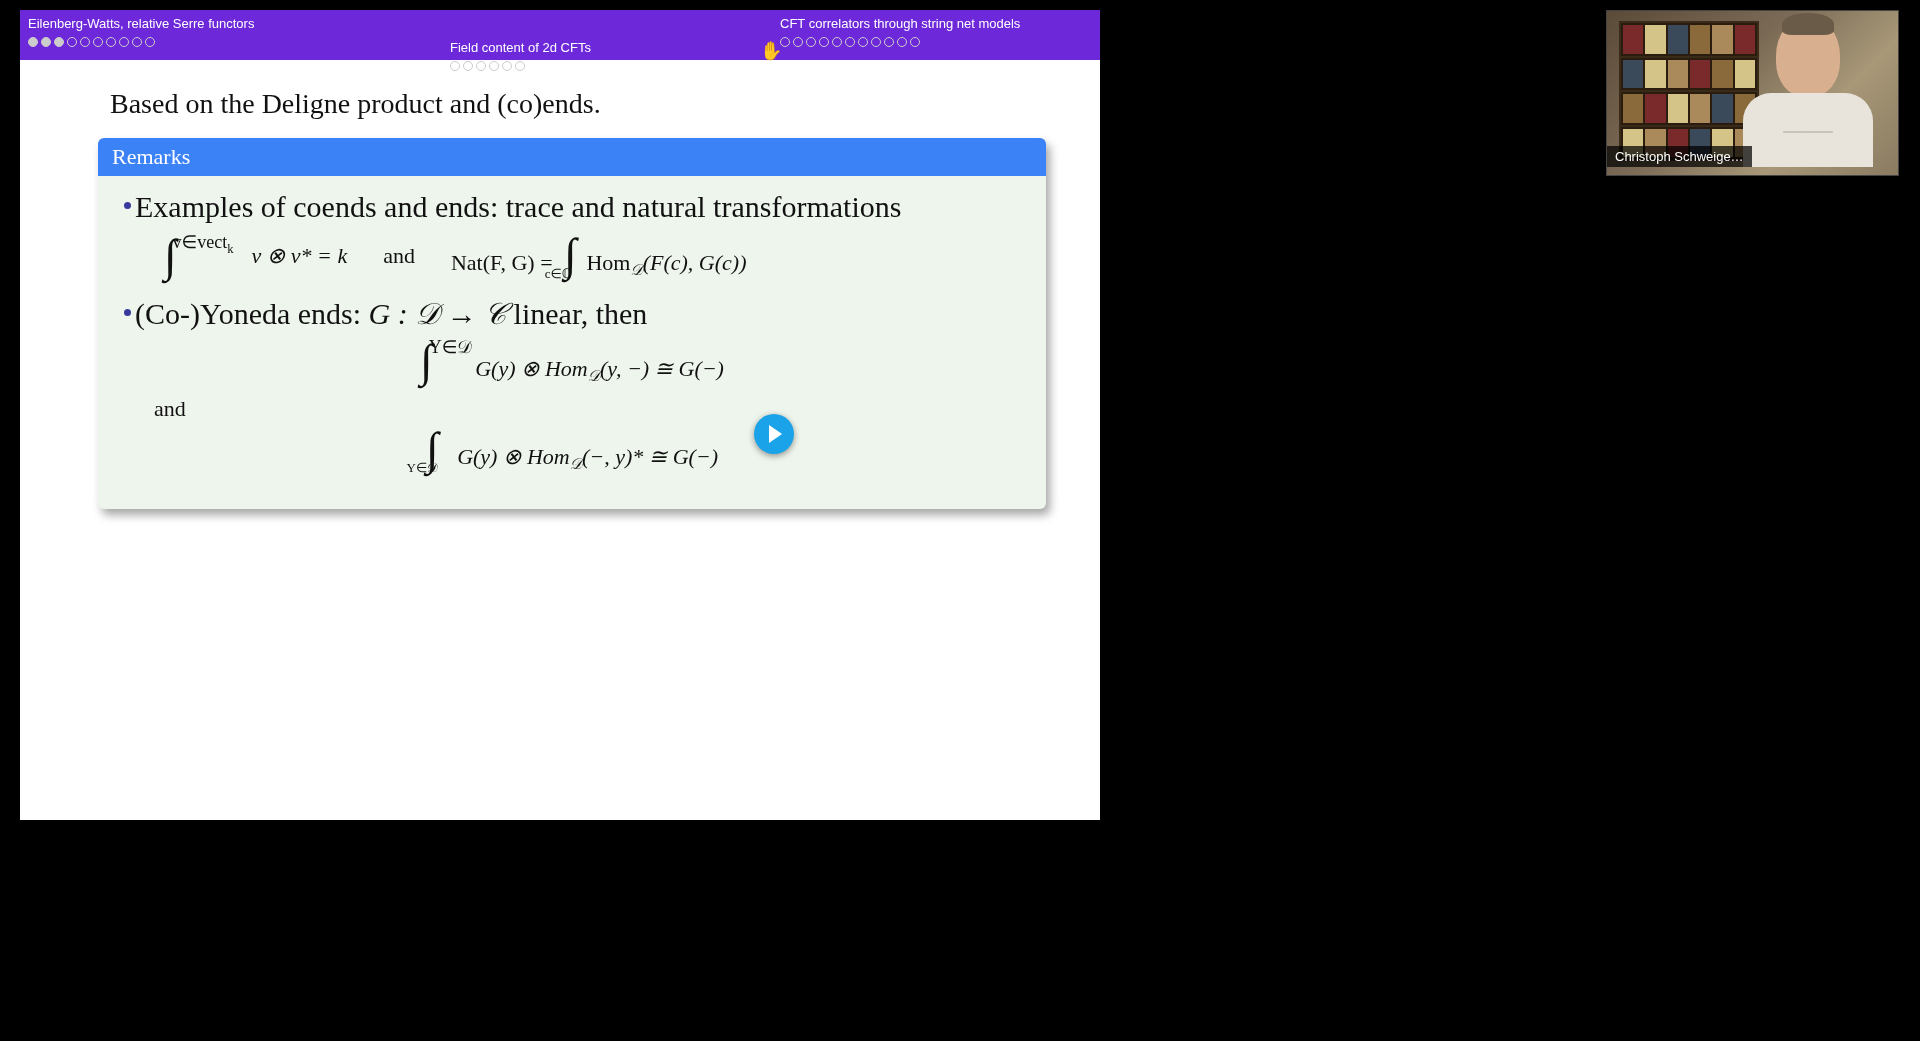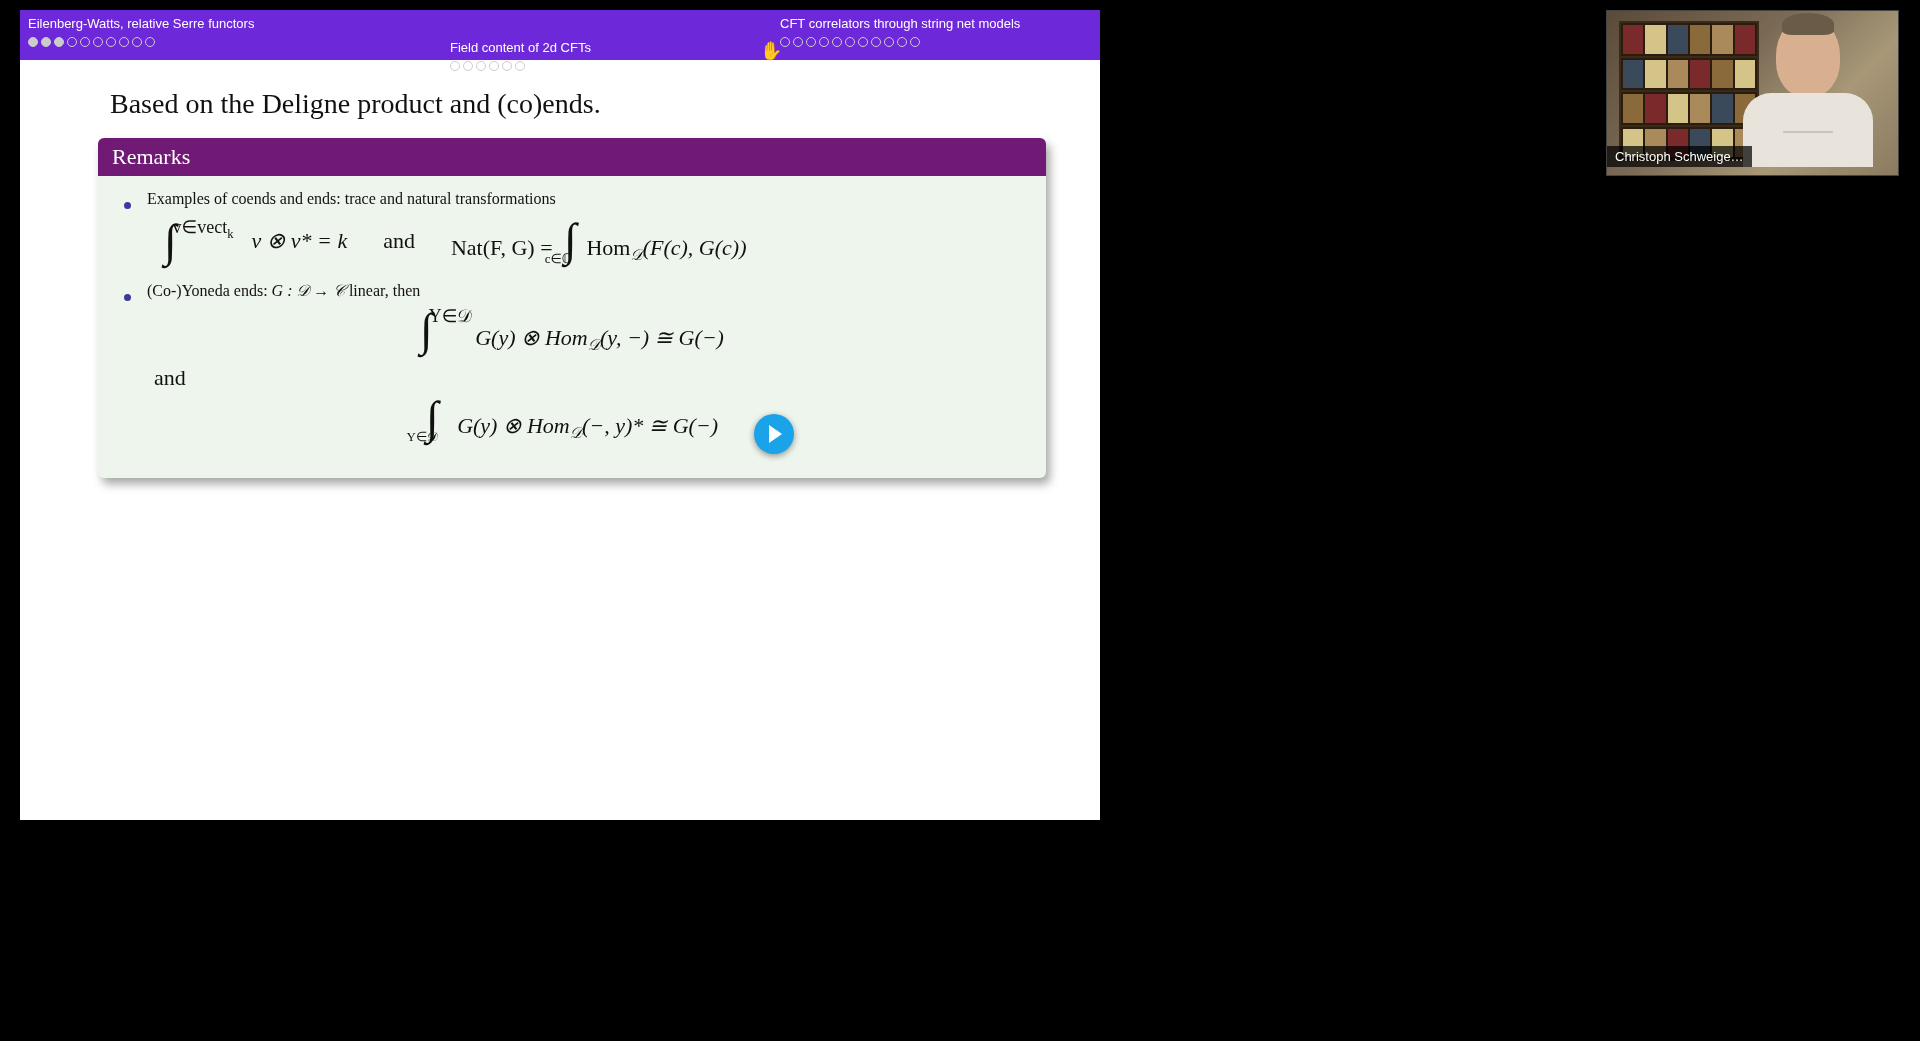--- a/index.html
+++ b/index.html
@@ -68,34 +68,34 @@
     .intro { margin: 4px 0 18px 32px; font-size: 28px;}
     .remarks-box {
       position: relative;
       margin-left: 20px;
       width: 948px;
       border-radius: 6px;
       background: #eef5ec;
       box-shadow: 4px 6px 10px rgba(0,0,0,0.35);
     }
     .remarks-head {
-      background: #701a75;
+      background: #3b82f6;
       color: #fff;
       font-size: 22px;
       padding: 6px 14px;
       border-radius: 6px 6px 0 0;
     }
     .remarks-body {
       padding: 14px 26px 26px 26px;
     }
     .bullet {
       display: flex;
-      gap: 16px;
+      gap: 4px;
       margin-bottom: 6px;
-      font-size: 16px;
+      font-size: 30px;
     }
     .bull-dot {
       width: 7px; height: 7px; border-radius: 50%;
       background: #3a3a9e;
       margin-top: 12px;
       flex-shrink: 0;
     }
     .math-row {
       display: flex;
       align-items: center;

